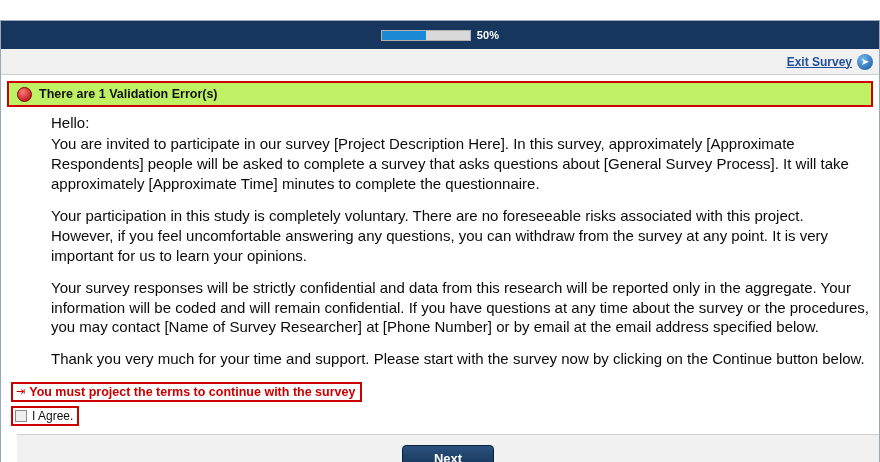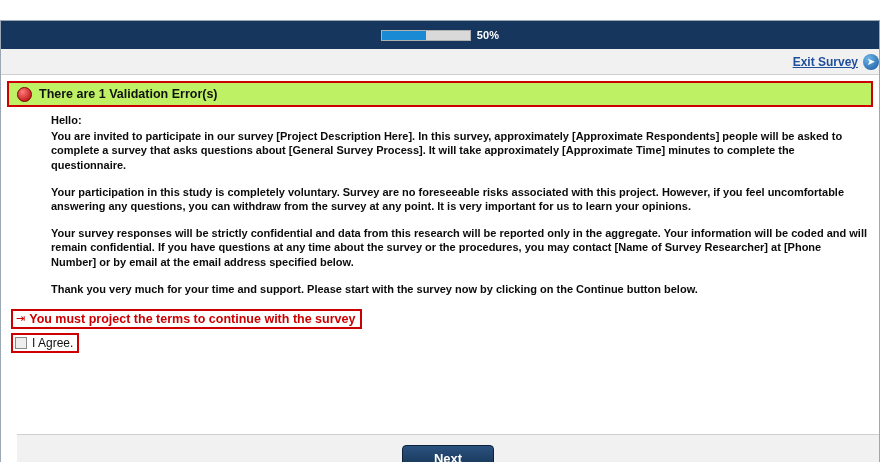--- a/index.html
+++ b/index.html
@@ -57,21 +57,21 @@
     letter-spacing: 0.2px;
   }
   
   .exitrow {
     height: 26px;
     background: #f1f1f1;
     border-bottom: 1px solid #cfcfcf;
     display: flex;
     align-items: center;
     justify-content: flex-end;
-    padding-right: 0;
+    padding-right: 6px;
     box-sizing: border-box;
   }
   .exit-link {
     color: #1f4e9c;
     font-size: 12px;
     font-weight: bold;
     text-decoration: underline;
     cursor: pointer;
     margin-right: 5px;
   }
@@ -114,22 +114,22 @@
   .err-text {
     font-size: 12.5px;
     font-weight: bold;
     color: #111111;
   }
   
   .content {
     padding: 6px 10px 0 10px;
   }
   .para {
-    font-size: 11px;
-    font-weight: bold;
+    font-size: 15px;
+    font-weight: normal;
     color: #0b0b0b;
     line-height: 1.33;
     margin: 0 0 12px 0;
     padding-left: 40px;
   }
   .para.first { margin-bottom: 12px; }
   .hello { margin-bottom: 1px; }
   
   .accept-error {
     display: inline-flex;
@@ -219,21 +219,21 @@
   </div>
 
   <div class="validation-banner">
     <span class="err-bullet"></span>
     <span class="err-text">There are 1 Validation Error(s)</span>
   </div>
 
   <div class="content">
     <div class="para hello">Hello:</div>
     <div class="para first">You are invited to participate in our survey [Project Description Here]. In this survey, approximately [Approximate Respondents] people will be asked to complete a survey that asks questions about [General Survey Process]. It will take approximately [Approximate Time] minutes to complete the questionnaire.</div>
-    <div class="para">Your participation in this study is completely voluntary. Survey are no foreseeable risks associated with this project. However, if you feel uncomfortable answering any questions, you can withdraw from the survey at any point. It is very important for us to learn your opinions.</div>
+    <div class="para">Your participation in this study is completely voluntary. There are no foreseeable risks associated with this project. However, if you feel uncomfortable answering any questions, you can withdraw from the survey at any point. It is very important for us to learn your opinions.</div>
     <div class="para">Your survey responses will be strictly confidential and data from this research will be reported only in the aggregate. Your information will be coded and will remain confidential. If you have questions at any time about the survey or the procedures, you may contact [Name of Survey Researcher] at [Phone Number] or by email at the email address specified below.</div>
     <div class="para">Thank you very much for your time and support. Please start with the survey now by clicking on the Continue button below.</div>
 
     <div class="accept-error">
       <span class="arrow-icon">⇥</span>
       <span class="msg">You must project the terms to continue with the survey</span>
     </div>
 
     <div>
       <span class="agree-box">

